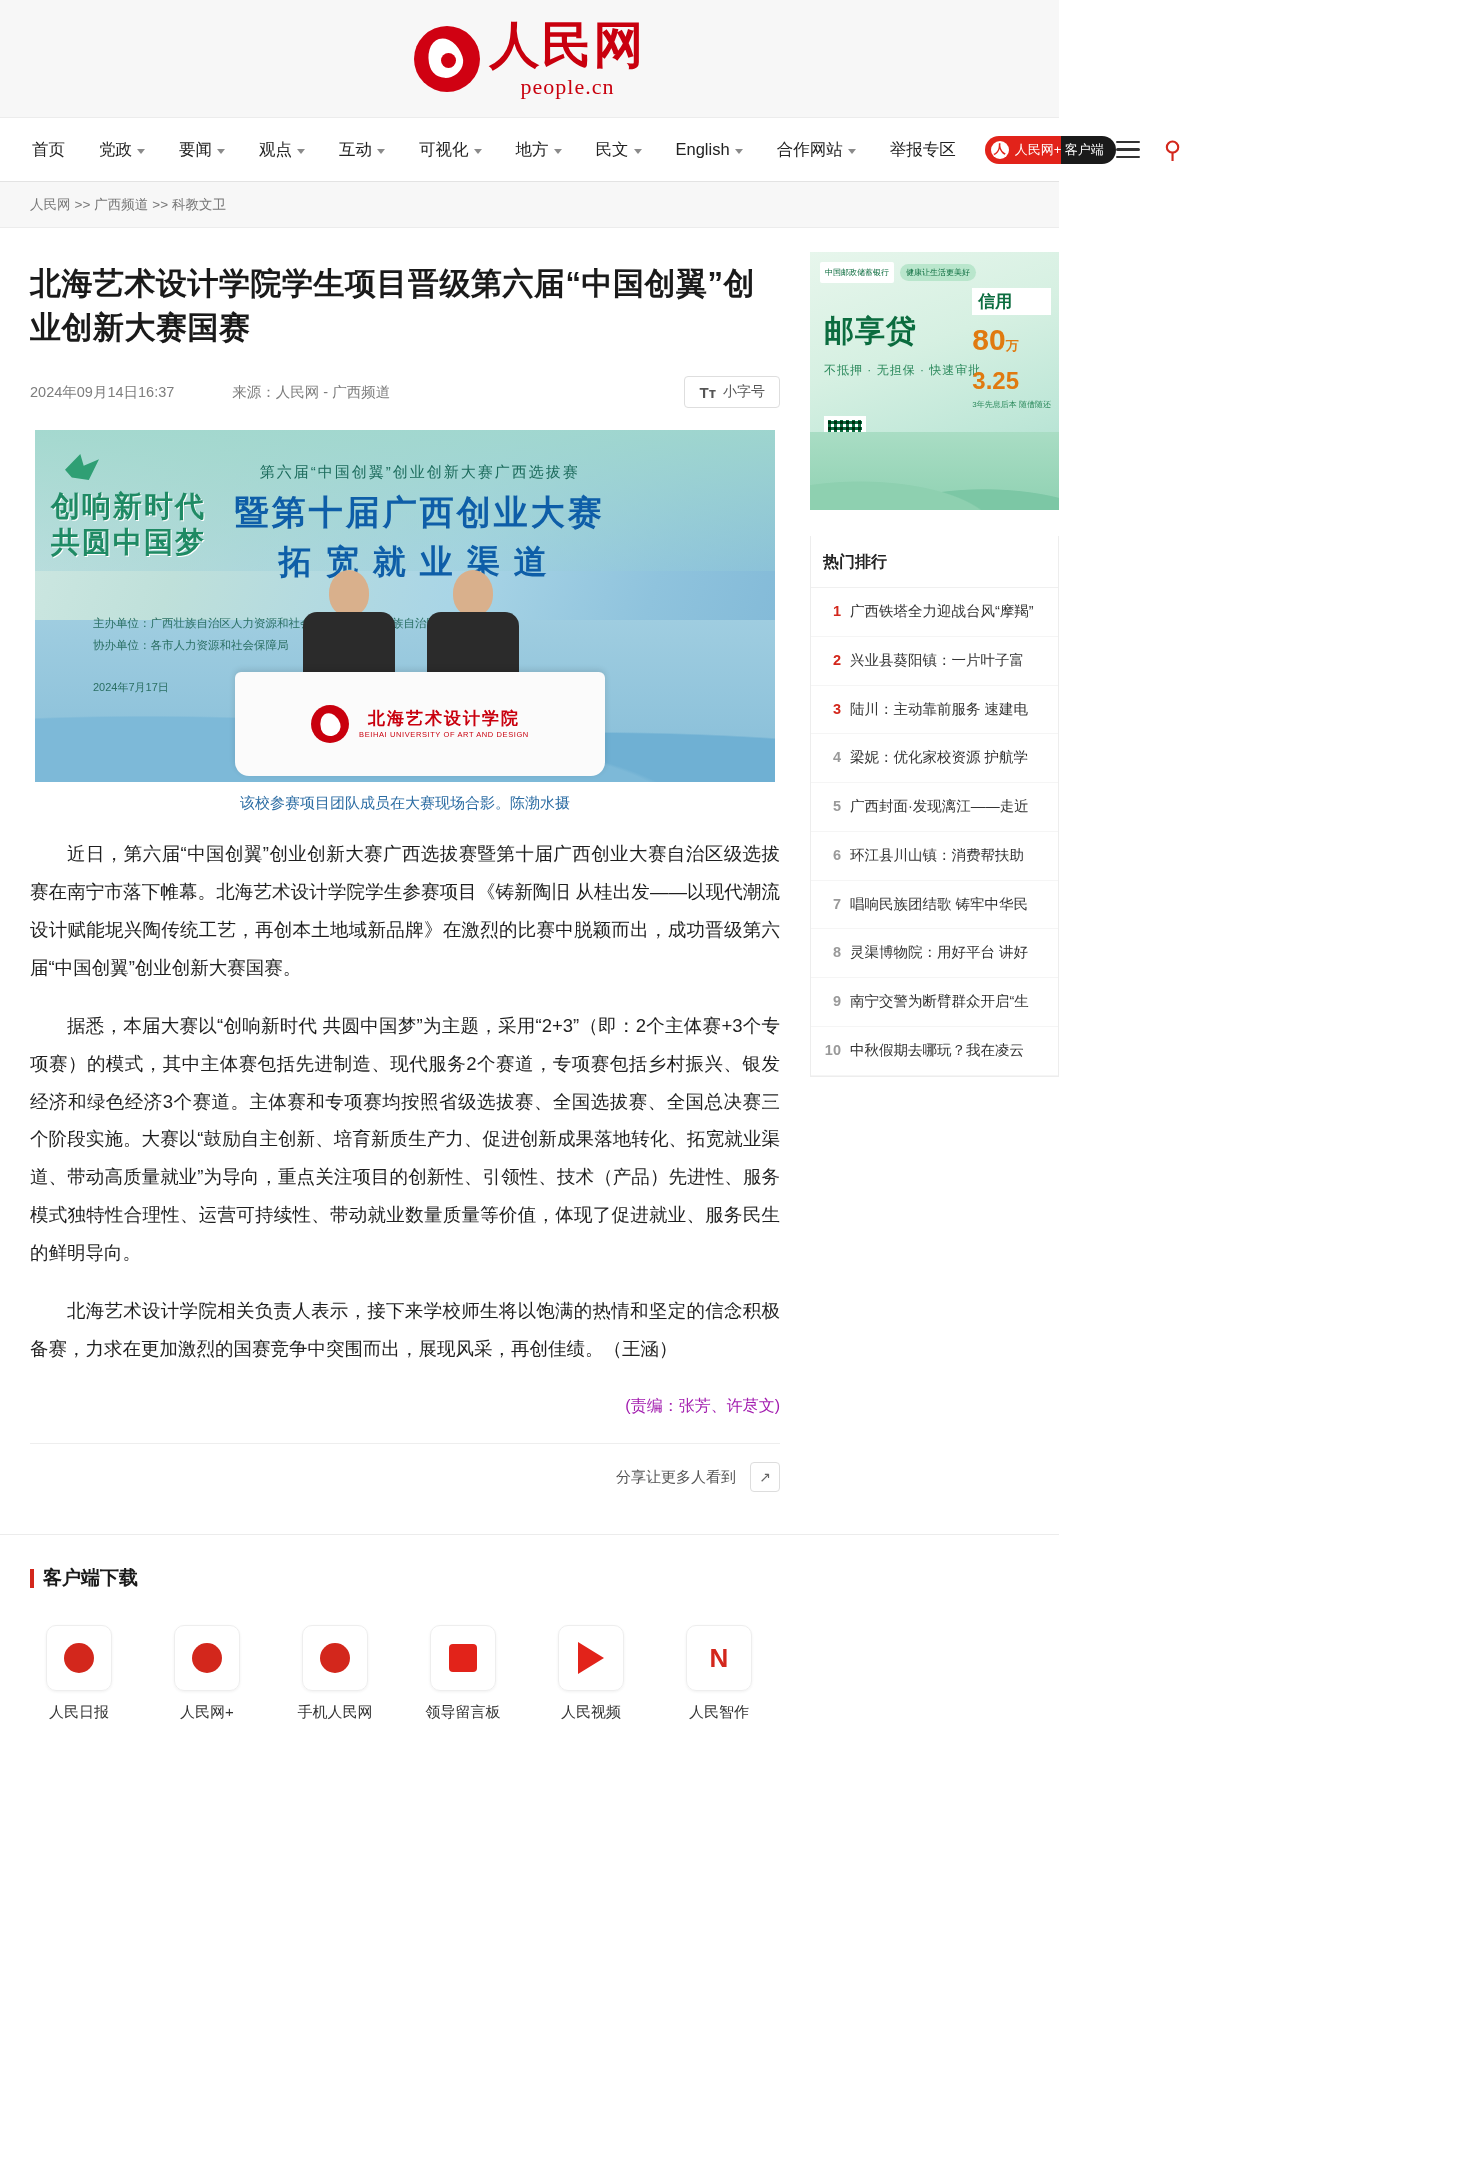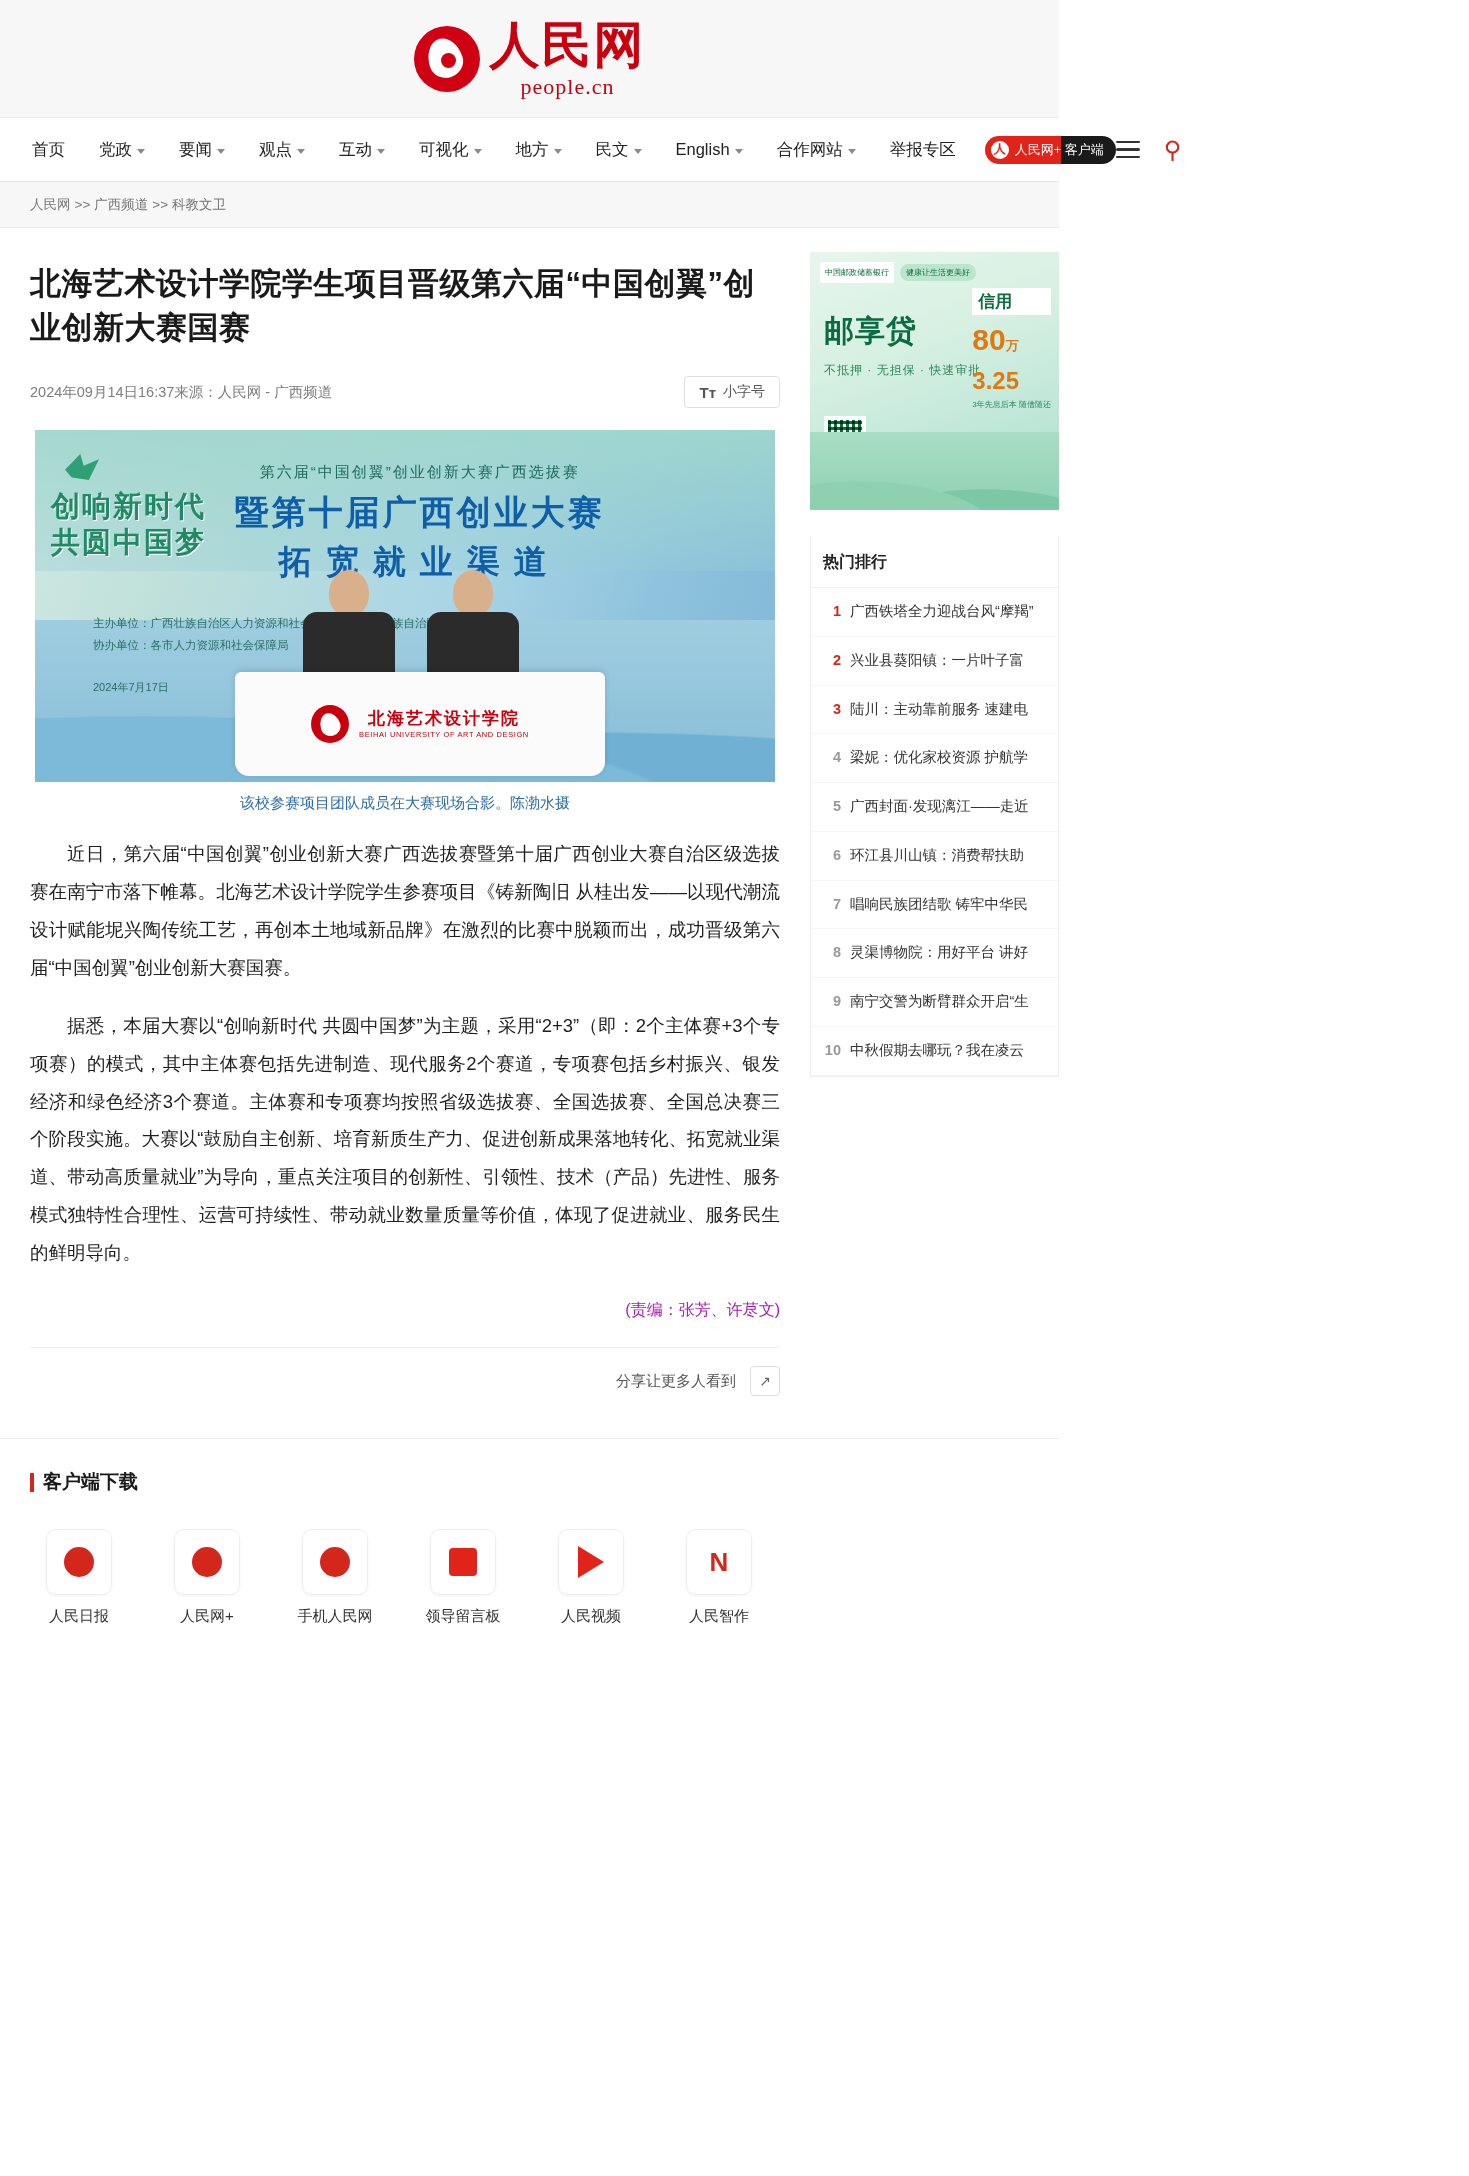--- a/index.html
+++ b/index.html
@@ -125,21 +125,21 @@
     color: #1a1a1a;
     margin: 0 0 26px 0;
     font-family: "Liberation Sans", sans-serif;
     letter-spacing: 0.5px;
   }
   .meta-row {
     display: flex; align-items: center;
     font-size: 14.5px; color: #7d7d7d;
     border-bottom: 0; margin-bottom: 22px;
   }
-  .meta-src { }
+  .meta-src { margin-left: 58px; }
   .fontbtn {
     margin-left: auto;
     border: 1px solid #dedede;
     border-radius: 4px;
     padding: 6px 14px;
     font-size: 14px;
     color: #555;
     display: flex; align-items: center; gap: 7px;
     background: #fff;
   }
@@ -435,20 +435,21 @@
               <div class="cn">北海艺术设计学院</div>
               <div class="en">BEIHAI UNIVERSITY OF ART AND DESIGN</div>
             </div>
           </div>
         </div>
         <figcaption>该校参赛项目团队成员在大赛现场合影。陈渤水摄</figcaption>
       </figure>
 
       <p>近日，第六届“中国创翼”创业创新大赛广西选拔赛暨第十届广西创业大赛自治区级选拔赛在南宁市落下帷幕。北海艺术设计学院学生参赛项目《铸新陶旧 从桂出发——以现代潮流设计赋能坭兴陶传统工艺，再创本土地域新品牌》在激烈的比赛中脱颖而出，成功晋级第六届“中国创翼”创业创新大赛国赛。</p>
       <p>据悉，本届大赛以“创响新时代 共圆中国梦”为主题，采用“2+3”（即：2个主体赛+3个专项赛）的模式，其中主体赛包括先进制造、现代服务2个赛道，专项赛包括乡村振兴、银发经济和绿色经济3个赛道。主体赛和专项赛均按照省级选拔赛、全国选拔赛、全国总决赛三个阶段实施。大赛以“鼓励自主创新、培育新质生产力、促进创新成果落地转化、拓宽就业渠道、带动高质量就业”为导向，重点关注项目的创新性、引领性、技术（产品）先进性、服务模式独特性合理性、运营可持续性、带动就业数量质量等价值，体现了促进就业、服务民生的鲜明导向。</p>
+      <p>北海艺术设计学院相关负责人表示，接下来学校师生将以饱满的热情和坚定的信念积极备赛，力求在更加激烈的国赛竞争中突围而出，展现风采，再创佳绩。（王涵）</p>
 
       <div class="editor">(责编：张芳、许荩文)</div>
 
       <div class="share-row">
         <span>分享让更多人看到</span>
         <span class="share-box">↗</span>
       </div>
     </div>
 
     <div class="side">

